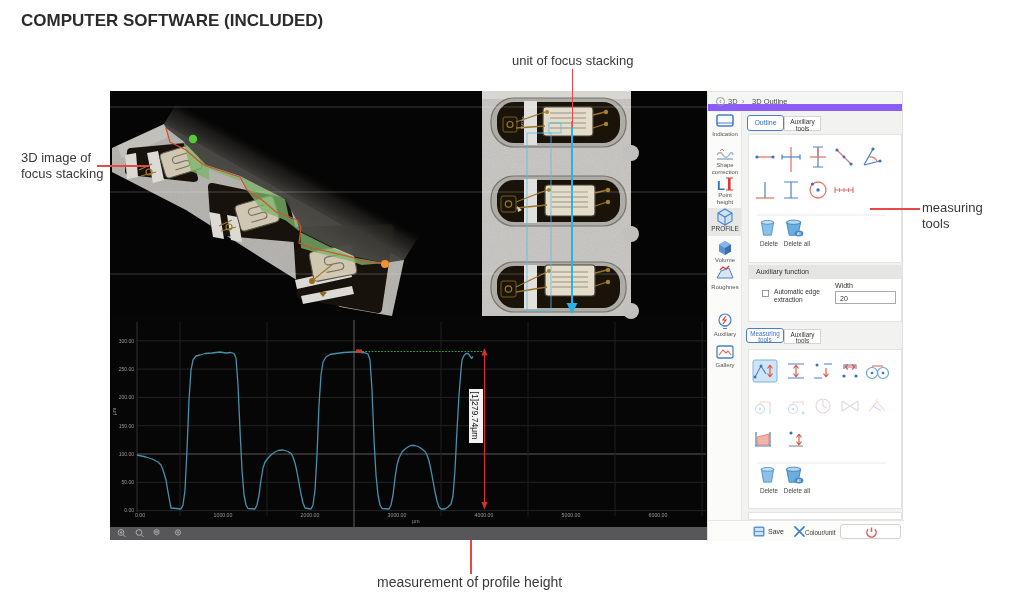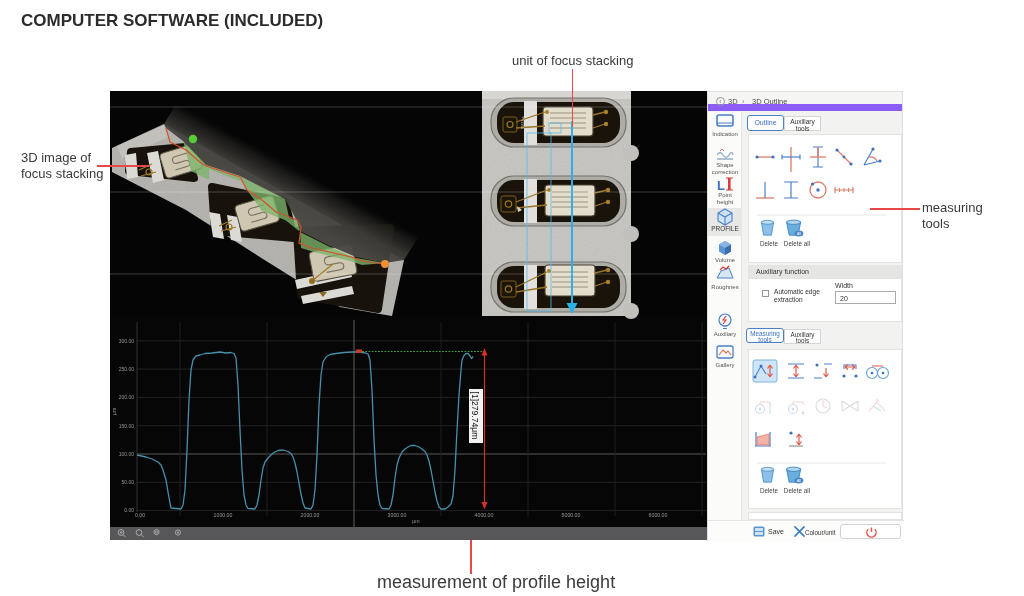--- a/index.html
+++ b/index.html
@@ -9,21 +9,21 @@
 .lbl{color:#3a3a3a;font-size:13px;line-height:16px;}
 .redline{position:absolute;background:#e84848;z-index:10;}
 </style>
 </head>
 <body>
 <div class="abs" style="left:21px;top:11px;font-size:17px;font-weight:bold;color:#2b2b2b;">COMPUTER SOFTWARE (INCLUDED)</div>
 
 <div class="abs lbl" style="left:512px;top:53px;">unit of focus stacking</div>
 <div class="abs lbl" style="left:21px;top:150px;">3D image of<br>focus stacking</div>
 <div class="abs lbl" style="left:922px;top:188px;width:60px;text-align:left;margin-top:12px;">measuring tools</div>
-<div class="abs lbl" style="left:377px;top:574px;font-size:18px;text-align:right;">measurement of profile height</div>
+<div class="abs lbl" style="left:377px;top:574px;font-size:14px;text-align:right;">measurement of profile height</div>
 
 <div class="redline" style="left:571.5px;top:69px;width:1.5px;height:58px;"></div>
 <div class="redline" style="left:97px;top:165px;width:52px;height:1.5px;"></div>
 <div class="redline" style="left:870px;top:208px;width:50px;height:1.7px;"></div>
 <div class="redline" style="left:470px;top:540px;width:1.5px;height:34px;"></div>
 
 <svg class="abs" style="left:110px;top:91px;" width="597" height="449" viewBox="110 91 597 449">
 
   <rect x="110" y="91" width="597" height="225" fill="#050505"></rect>
   <rect x="110" y="316" width="597" height="211" fill="#060606"></rect>

